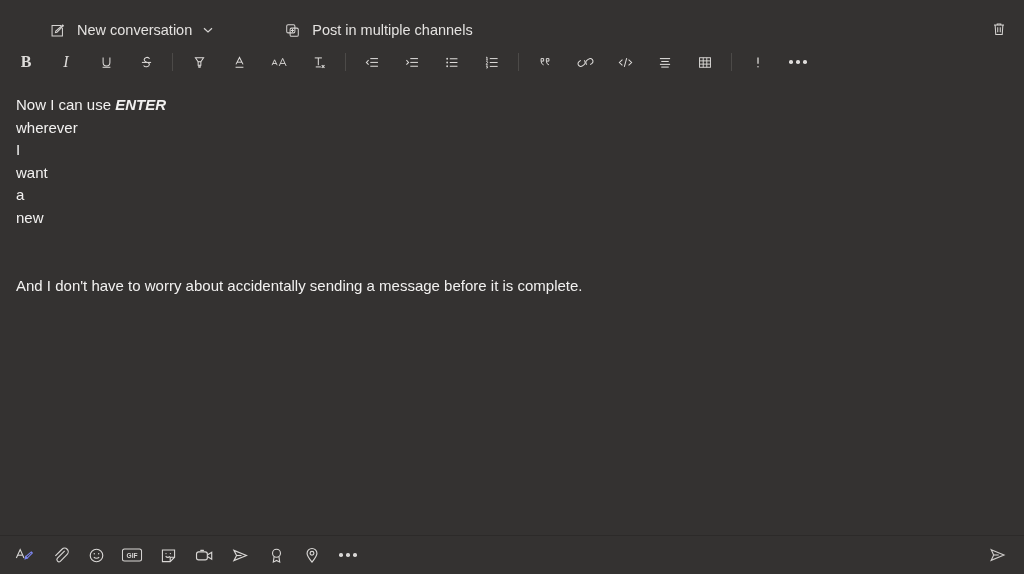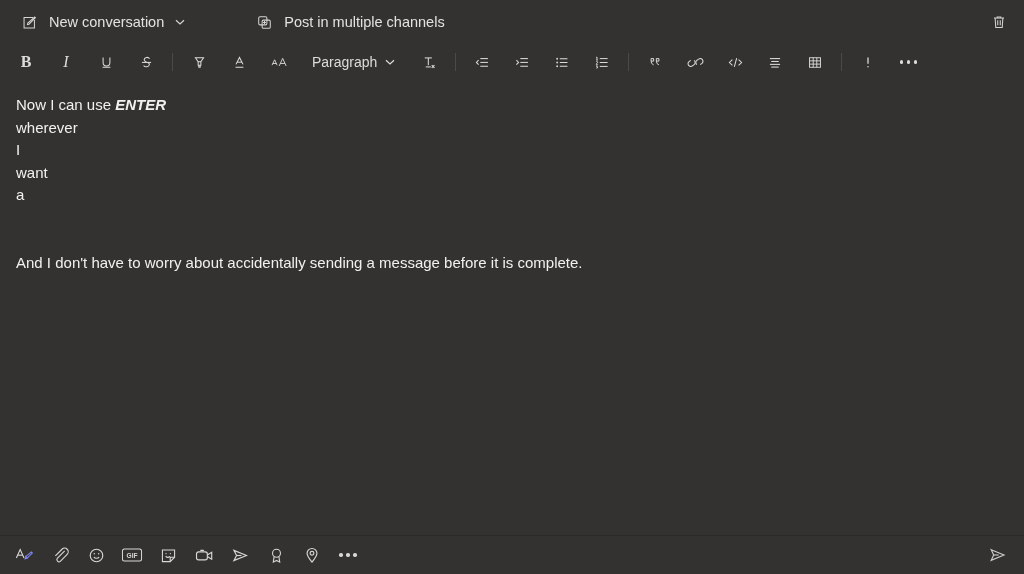--- a/index.html
+++ b/index.html
@@ -22,23 +22,24 @@
     background: #343231;
     display: flex;
     flex-direction: column;
   }
 
   
   .options-bar {
     height: 44px;
     flex: 0 0 44px;
     display: flex;
-    align-items: center;
-    padding: 0 10px 0 12px;
+    align-items: flex-end;
+    padding: 0 10px 0 0;
     box-sizing: border-box;
+    margin-left: 40px;
   }
   .opt {
     display: flex;
     align-items: center;
     height: 28px;
     padding: 0 6px;
     border-radius: 3px;
     cursor: pointer;
     color: #e4e2e0;
     font-size: 14.5px;
@@ -290,28 +291,20 @@
       <span>
         <svg width="19" height="17" viewBox="0 0 24 20" fill="none" stroke="#dedcda" stroke-width="1.15">
           <path d="M2.6 13.4 L5.8 6.6 L9 13.4"></path>
           <path d="M3.6 11.3 H8"></path>
           <path d="M11.6 14.4 L16 4.8 L20.4 14.4"></path>
           <path d="M13.1 11.2 H18.9"></path>
         </svg>
       </span>
     </div>
 
-    <div class="fbtn para">
-      <span>Paragraph</span>
-      <span class="chev">
-        <svg width="12" height="12" viewBox="0 0 12 12" fill="none" stroke="#dedcda" stroke-width="1.2">
-          <path d="M2 4.3 L6 8 L10 4.3"></path>
-        </svg>
-      </span>
-    </div>
 
     <div class="fbtn">
       <span>
         <svg width="18" height="17" viewBox="0 0 20 20" fill="none" stroke="#dedcda" stroke-width="1.2">
           <path d="M5 4.6 H13.4"></path>
           <path d="M9.2 4.6 V13.2"></path>
           <path d="M6.2 15.2 H12.2"></path>
           <path d="M13.2 13 L16.4 16.2 M16.4 13 L13.2 16.2" stroke-width="1.3"></path>
         </svg>
       </span>
@@ -442,20 +435,21 @@
 
 
     <div>
       <div class="msg-line">
         <span>Now I can use </span><b>ENTER</b>
       </div>
       <div class="msg-line">wherever</div>
       <div class="msg-line">I</div>
       <div class="msg-line">want</div>
       <div class="msg-line">a</div>
+      <div class="msg-line">new</div>
 
       <div class="msg-gap"></div>
 
       <div class="msg-line">And I don't have to worry about accidentally sending a message before it is complete.</div>
     </div>
   </div>
 
   <div class="bottom-bar">
 
     <div class="bbtn">

